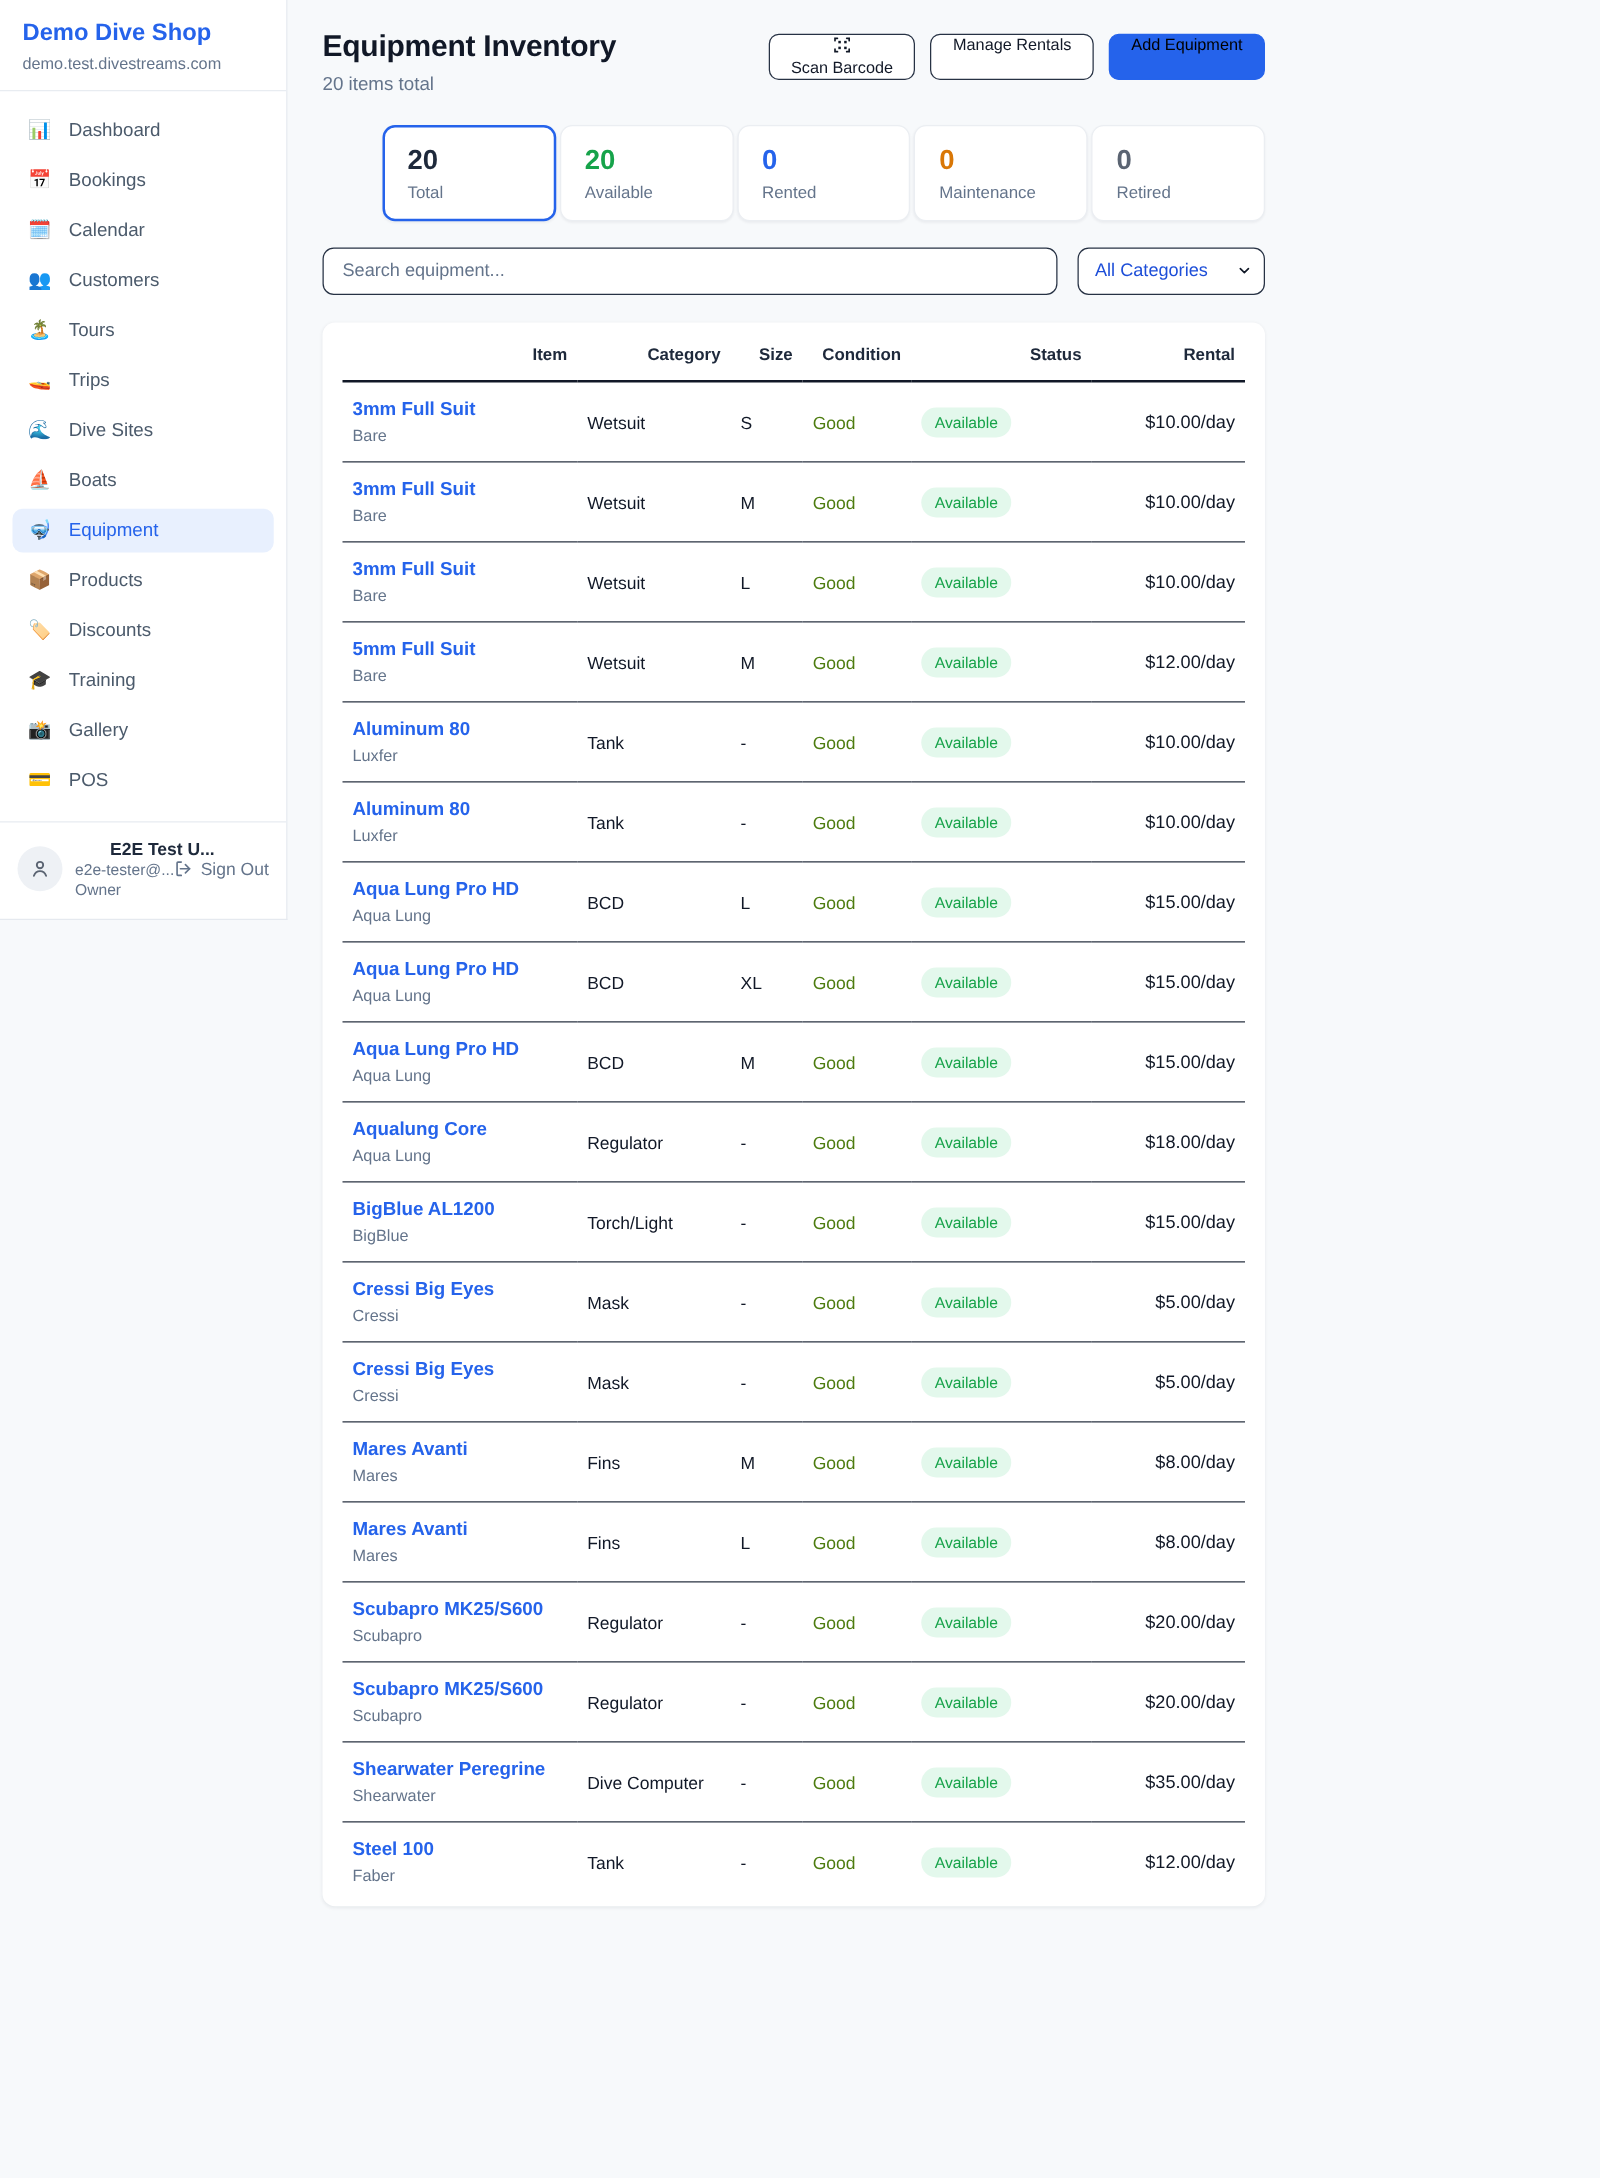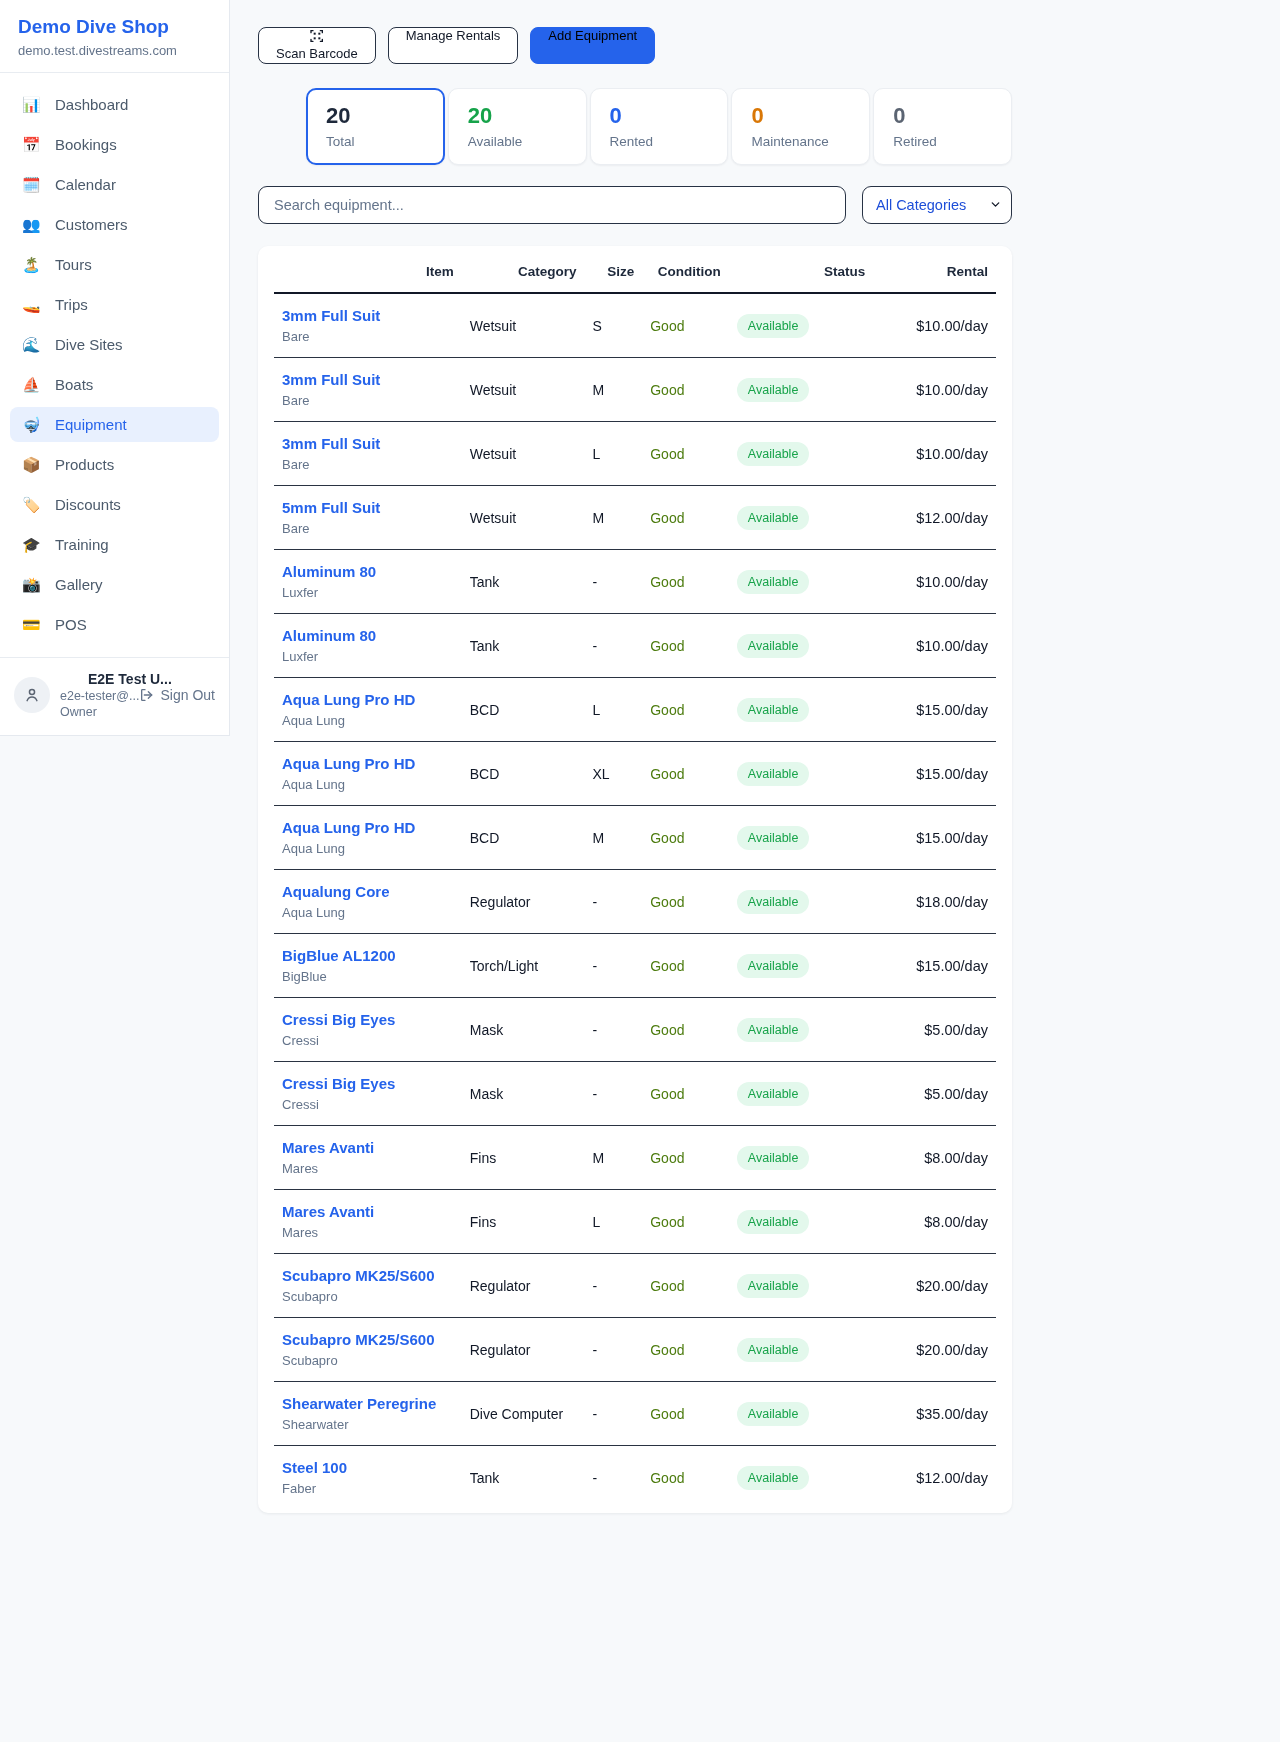--- a/index.html
+++ b/index.html
@@ -200,20 +200,24 @@
           <line x1="19" y1="12" x2="8" y2="12"></line>
         </svg>
         <span>Sign Out</span>
       </div>
     </div>
   </aside>
 
   <main class="main">
 
     <div class="main-header">
+      <div>
+        <h1 class="page-title">Equipment Inventory</h1>
+        <div class="page-subtitle">20 items total</div>
+      </div>
       <div class="header-actions">
         <button class="btn">
           <svg width="16" height="16" viewBox="0 0 24 24" fill="none" stroke="#111827" stroke-width="2" stroke-linecap="round">
             <path d="M3 7V4h3M17 4h3v3M20 17v3h-3M6 20H3v-3"></path>
             <rect x="7" y="7" width="3" height="3" fill="#111827" stroke="none"></rect>
             <rect x="14" y="7" width="3" height="3" fill="#111827" stroke="none"></rect>
             <rect x="7" y="14" width="3" height="3" fill="#111827" stroke="none"></rect>
             <rect x="14" y="14" width="3" height="3" fill="#111827" stroke="none"></rect>
           </svg>
           <span>Scan Barcode</span>

